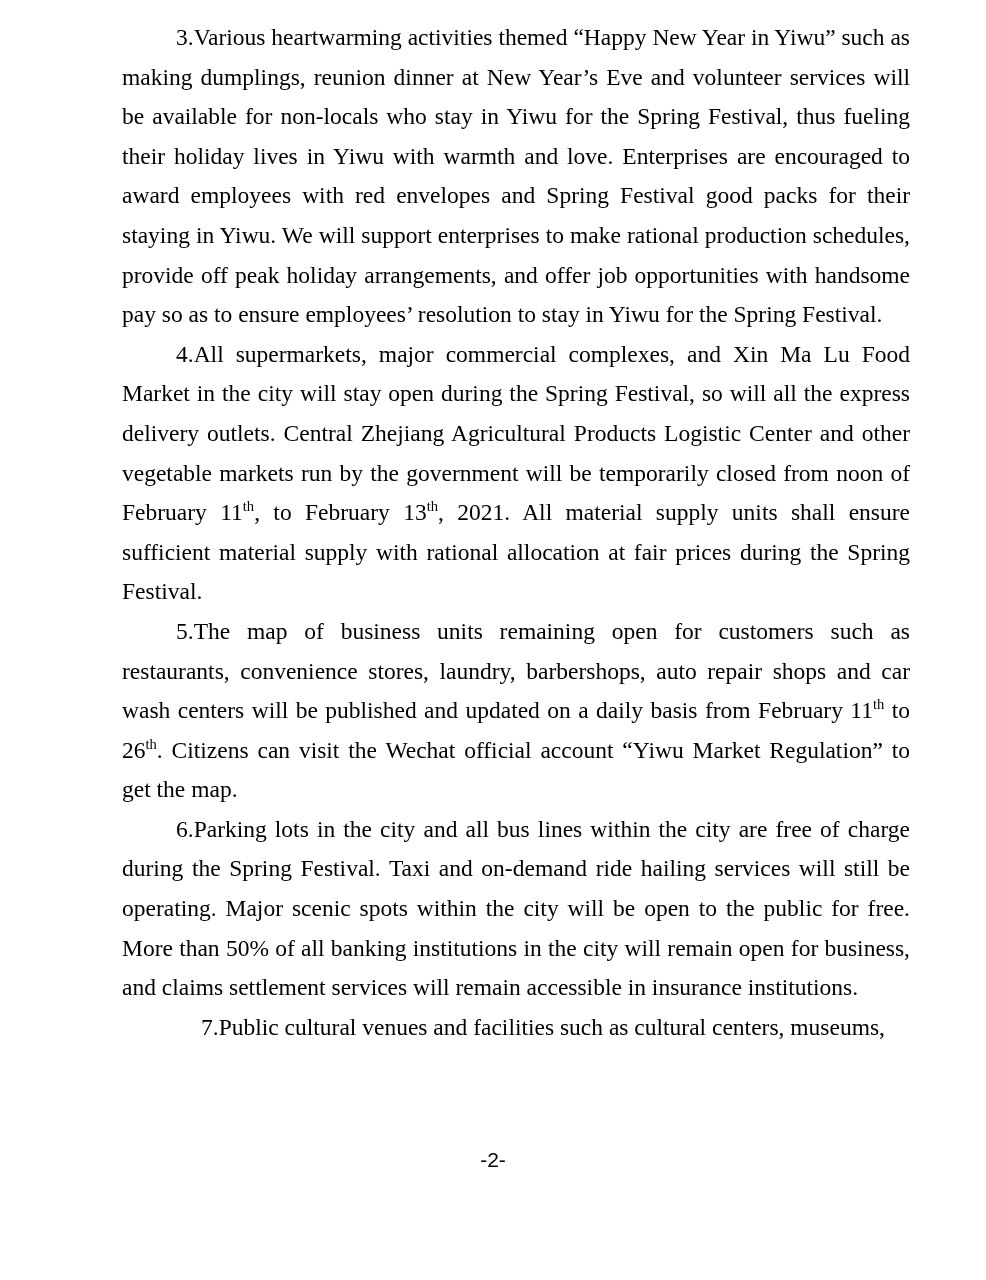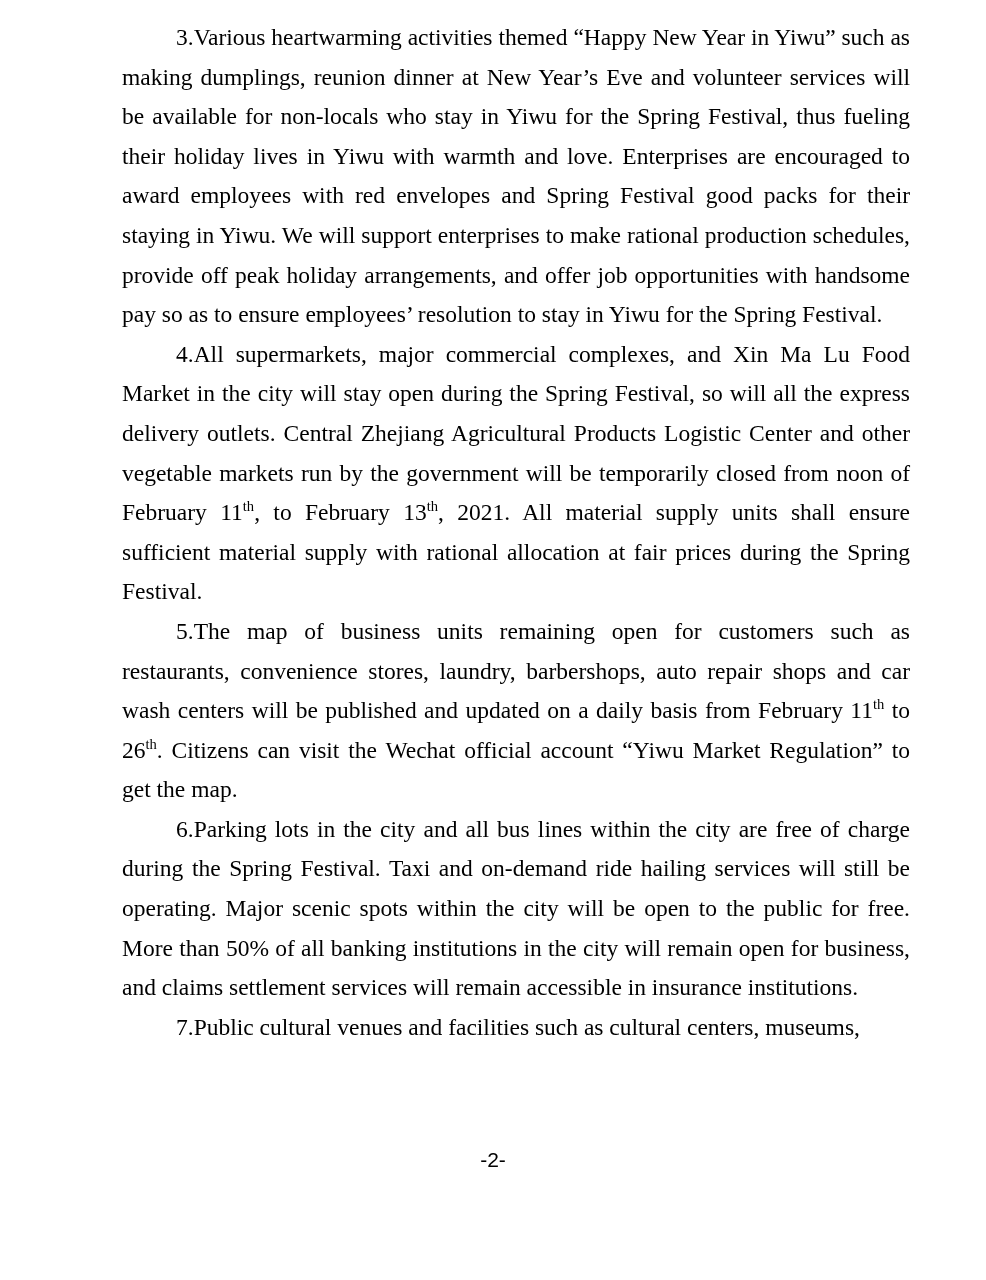--- a/index.html
+++ b/index.html
@@ -31,21 +31,21 @@
     text-justify: inter-word;
     -webkit-hyphens: none;
     hyphens: none;
   }
   p.para {
     margin: 0;
     text-indent: 54px;
     text-align: justify;
   }
   p.para:last-of-type {
-    text-align: left;
+    text-align: center;
   }
   sup {
     font-size: 0.62em;
     vertical-align: super;
     line-height: 0;
   }
   .page-number {
     position: absolute;
     left: 0;
     right: 0;

